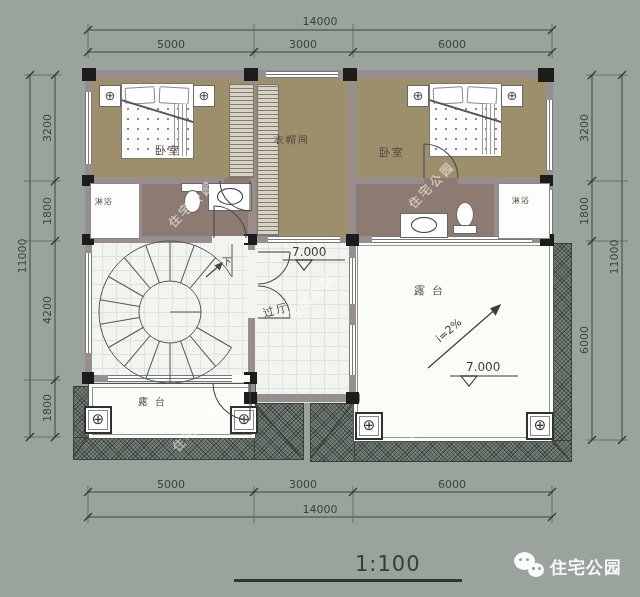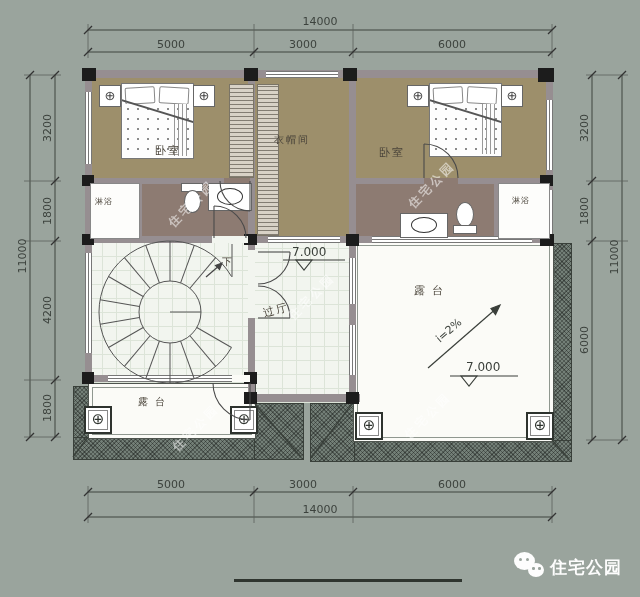--- a/index.html
+++ b/index.html
@@ -311,20 +311,21 @@
   <span class="dimtv" style="left:584px;top:211px;">1800</span>
   <span class="dimtv" style="left:584px;top:340px;">6000</span>
   <span class="dimtv" style="left:614px;top:257px;">11000</span>
 
   <span class="wm" style="left:192px;top:204px;">住宅公园</span>
   <span class="wm" style="left:312px;top:297px;">住宅公园</span>
   <span class="wm" style="left:432px;top:185px;">住宅公园</span>
   <span class="wm" style="left:196px;top:428px;">住宅公园</span>
   <span class="wm" style="left:428px;top:416px;">住宅公园</span>
 
+  <span class="title-txt" style="left:355px;top:552px;letter-spacing:1px;">1:100</span>
   <div class="abs" style="left:234px;top:579px;width:228px;height:3px;background:#2f352f;"></div>
 
   <div class="abs" style="left:514px;top:550px;width:32px;height:30px;">
     <div class="abs" style="left:0;top:2px;width:21px;height:18px;background:#fdfdfd;border-radius:50%;"></div>
     <div class="abs" style="left:5px;top:8px;width:3px;height:3px;background:#9aa49d;border-radius:50%;"></div>
     <div class="abs" style="left:12px;top:8px;width:3px;height:3px;background:#9aa49d;border-radius:50%;"></div>
     <div class="abs" style="left:14px;top:13px;width:16px;height:14px;background:#fdfdfd;border-radius:50%;"></div>
     <div class="abs" style="left:18px;top:17px;width:2.5px;height:2.5px;background:#9aa49d;border-radius:50%;"></div>
     <div class="abs" style="left:24px;top:17px;width:2.5px;height:2.5px;background:#9aa49d;border-radius:50%;"></div>
   </div>

